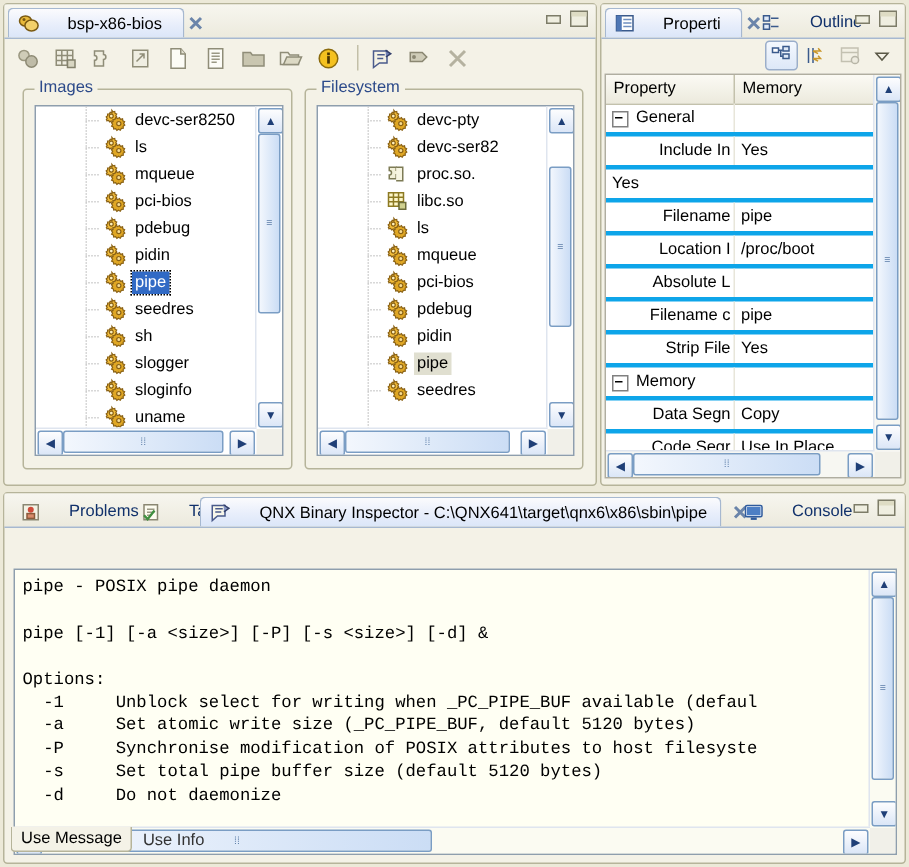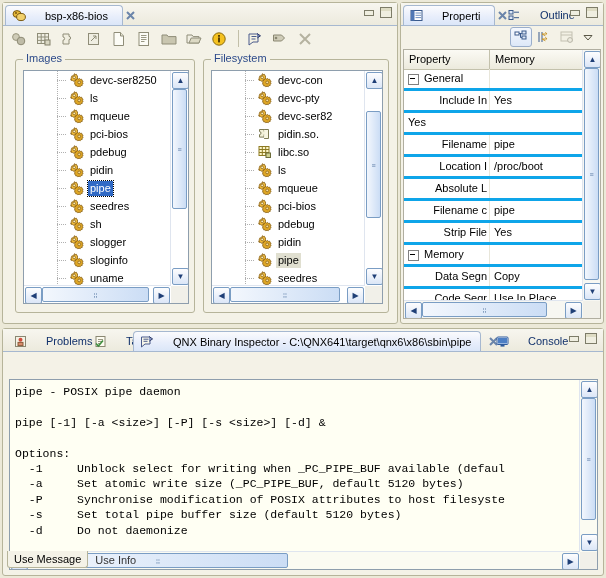--- a/index.html
+++ b/index.html
@@ -404,34 +404,20 @@
                 <span class="ico">
                   <svg class="icon-svg" width="16" height="16" viewBox="0 0 16 16">
                     <g stroke="#8a6216" stroke-width="0.8">
                       <path d="M5.6 1.6l.7 1 1.2-.3.2 1.2 1.1.5-.6 1.1.7 1-1 .7.1 1.2-1.2.1-.6 1.1-1.1-.6-1 .7-.7-1-1.2.2-.2-1.2L1.9 8l.6-1.1-.7-1 1-.7-.1-1.2 1.2-.1.6-1.1 1.1.6z" fill="#f3bd3a"></path>
                       <circle cx="5.2" cy="5.4" r="1.3" fill="#fdf0bd"></circle>
                       <path d="M10.6 6.4l.8 1.1 1.3-.3.2 1.3 1.2.6-.7 1.2.8 1.1-1.1.8.1 1.3-1.3.1-.7 1.2-1.2-.7-1.1.8-.8-1.1-1.3.2-.2-1.3-1.2-.6.7-1.2-.8-1.1 1.1-.8-.1-1.3 1.3-.1.7-1.2 1.2.7z" fill="#e0a724"></path>
                       <circle cx="10.2" cy="10.4" r="1.4" fill="#f8dc92"></circle>
                     </g>
                   </svg>
                 </span>
-                <span class="label ">devc-con</span>
-              </div>
-              <div class="row">
-                <span class="hook"></span>
-                <span class="ico">
-                  <svg class="icon-svg" width="16" height="16" viewBox="0 0 16 16">
-                    <g stroke="#8a6216" stroke-width="0.8">
-                      <path d="M5.6 1.6l.7 1 1.2-.3.2 1.2 1.1.5-.6 1.1.7 1-1 .7.1 1.2-1.2.1-.6 1.1-1.1-.6-1 .7-.7-1-1.2.2-.2-1.2L1.9 8l.6-1.1-.7-1 1-.7-.1-1.2 1.2-.1.6-1.1 1.1.6z" fill="#f3bd3a"></path>
-                      <circle cx="5.2" cy="5.4" r="1.3" fill="#fdf0bd"></circle>
-                      <path d="M10.6 6.4l.8 1.1 1.3-.3.2 1.3 1.2.6-.7 1.2.8 1.1-1.1.8.1 1.3-1.3.1-.7 1.2-1.2-.7-1.1.8-.8-1.1-1.3.2-.2-1.3-1.2-.6.7-1.2-.8-1.1 1.1-.8-.1-1.3 1.3-.1.7-1.2 1.2.7z" fill="#e0a724"></path>
-                      <circle cx="10.2" cy="10.4" r="1.4" fill="#f8dc92"></circle>
-                    </g>
-                  </svg>
-                </span>
                 <span class="label ">devc-pty</span>
               </div>
               <div class="row">
                 <span class="hook"></span>
                 <span class="ico">
                   <svg class="icon-svg" width="16" height="16" viewBox="0 0 16 16">
                     <g stroke="#8a6216" stroke-width="0.8">
                       <path d="M5.6 1.6l.7 1 1.2-.3.2 1.2 1.1.5-.6 1.1.7 1-1 .7.1 1.2-1.2.1-.6 1.1-1.1-.6-1 .7-.7-1-1.2.2-.2-1.2L1.9 8l.6-1.1-.7-1 1-.7-.1-1.2 1.2-.1.6-1.1 1.1.6z" fill="#f3bd3a"></path>
                       <circle cx="5.2" cy="5.4" r="1.3" fill="#fdf0bd"></circle>
                       <path d="M10.6 6.4l.8 1.1 1.3-.3.2 1.3 1.2.6-.7 1.2.8 1.1-1.1.8.1 1.3-1.3.1-.7 1.2-1.2-.7-1.1.8-.8-1.1-1.3.2-.2-1.3-1.2-.6.7-1.2-.8-1.1 1.1-.8-.1-1.3 1.3-.1.7-1.2 1.2.7z" fill="#e0a724"></path>
@@ -442,21 +428,21 @@
                 <span class="label ">devc-ser82</span>
               </div>
               <div class="row">
                 <span class="hook"></span>
                 <span class="ico">
                   <svg class="icon-svg" width="16" height="16" viewBox="0 0 16 16">
                     <path d="M2.5 3.5h4.6v2a1.5 1.5 0 1 1 0 3v2.6H2.5V8.6a1.5 1.5 0 1 0 0-3z" fill="#f2f0d8" stroke="#7d7b55"></path>
                     <path d="M7.1 3.5h4.4v9H7.1" fill="#f7f5e2" stroke="#7d7b55"></path>
                   </svg>
                 </span>
-                <span class="label ">pidin.so.</span>
+                <span class="label ">proc.so.</span>
               </div>
               <div class="row">
                 <span class="hook"></span>
                 <span class="ico">
                   <svg class="icon-svg" width="16" height="16" viewBox="0 0 16 16">
                     <rect x="2" y="2.5" width="10" height="9" fill="#fdf6c8" stroke="#8d7a23"></rect>
                     <path d="M5.3 2.5v9M8.7 2.5v9M2 5.5h10M2 8.5h10" stroke="#8d7a23"></path>
                     <rect x="9" y="9" width="4.5" height="4.5" fill="#cfd08e" stroke="#6c6c3a"></rect>
                   </svg>
                 </span>

